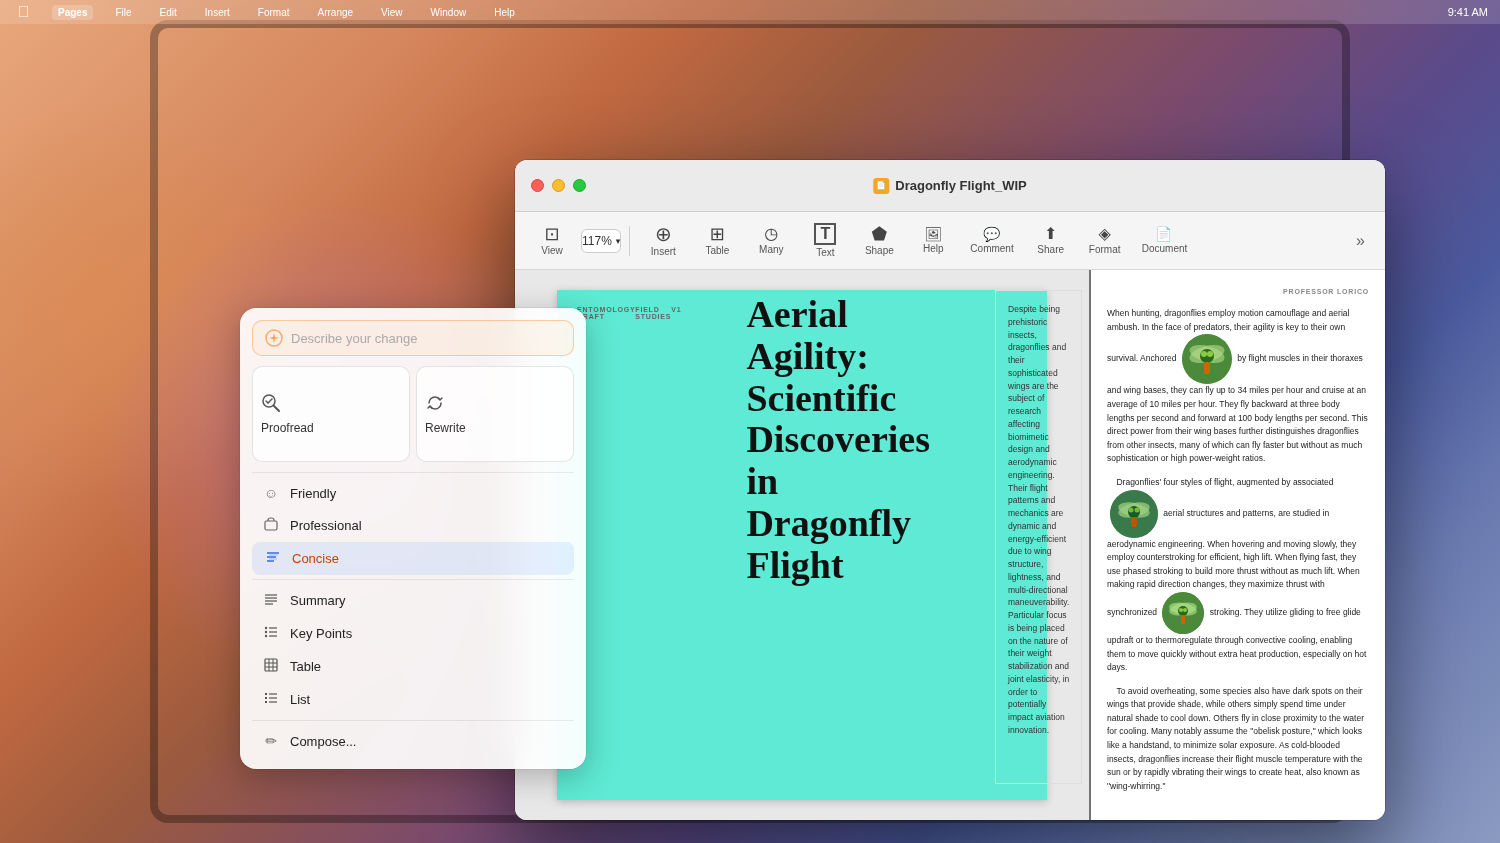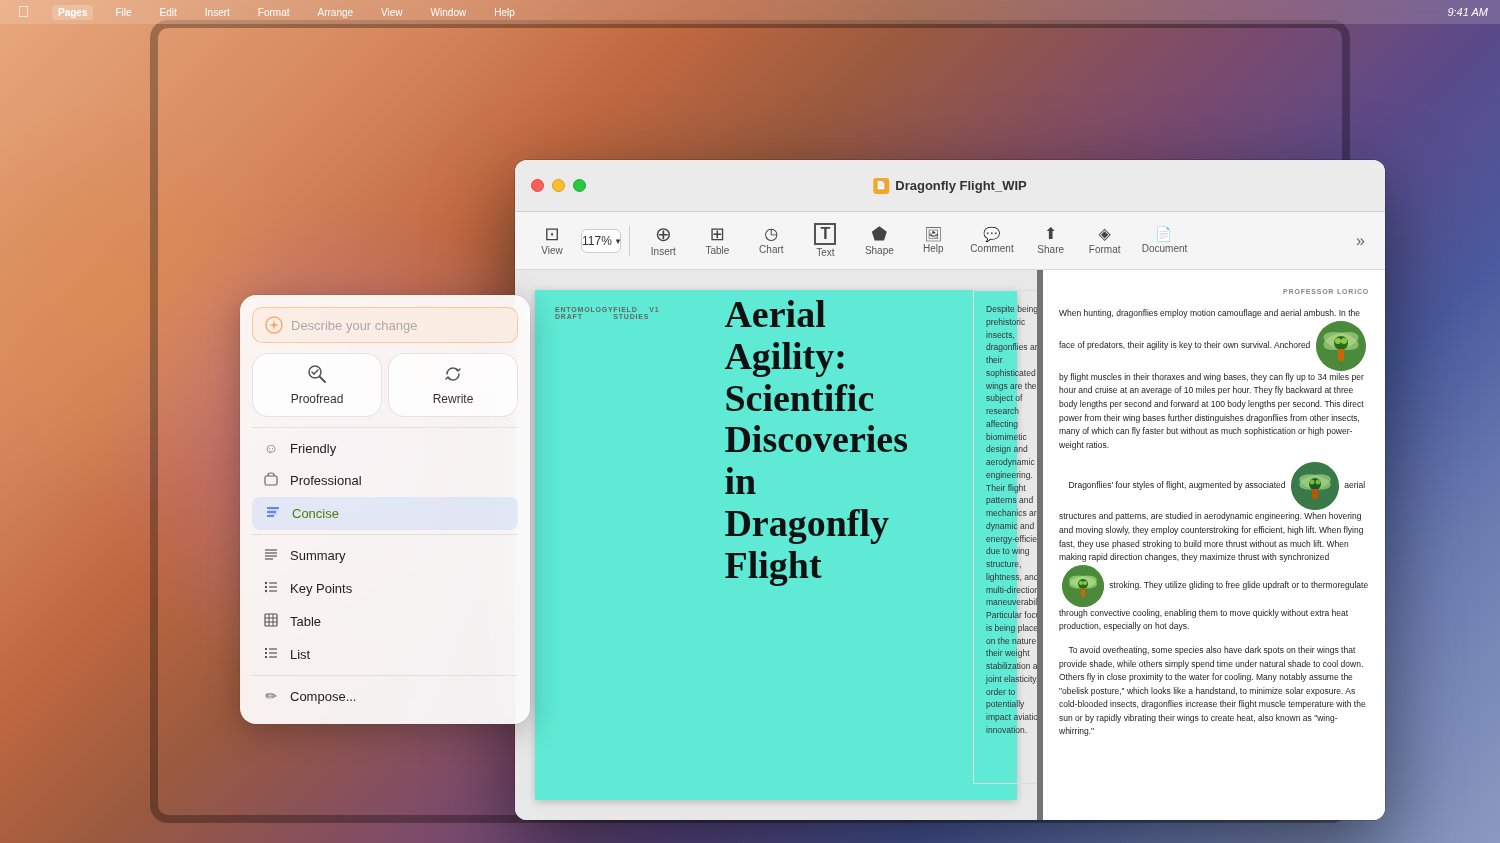--- a/index.html
+++ b/index.html
@@ -48,21 +48,20 @@
 
     .menubar-item.active {
       background: rgba(255,255,255,0.2);
     }
 
     .menubar-right {
       margin-left: auto;
       display: flex;
       gap: 12px;
       align-items: center;
-      font-style: italic;
     }
 
     
     .pages-window {
       position: absolute;
       top: 160px;
       left: 515px;
       width: 870px;
       height: 660px;
       background: #f5f5f5;
@@ -255,23 +254,23 @@
     }
 
     
     .dragonfly-img {
       width: 100%;
       height: 100%;
     }
 
     
     .right-panel {
-      width: 348px;
+      width: 296px;
       background: white;
-      border-left: 6px solid #737373;
+      border-left: 2px solid #737373;
       overflow-y: auto;
       padding: 16px;
       font-size: 8.5px;
       line-height: 1.6;
       color: #222;
     }
 
     .right-panel-header {
       font-size: 7px;
       font-weight: 600;
@@ -284,23 +283,23 @@
 
     .right-panel p {
       margin-bottom: 10px;
       font-size: 8.5px;
       line-height: 1.6;
     }
 
     
     .ai-panel {
       position: absolute;
-      top: 295px;
+      top: 308px;
       left: 240px;
-      width: 290px;
+      width: 346px;
       background: rgba(255, 255, 255, 0.92);
       backdrop-filter: blur(20px);
       border-radius: 16px;
       box-shadow: 0 8px 32px rgba(0,0,0,0.25), 0 0 0 0.5px rgba(0,0,0,0.1);
       padding: 12px;
       z-index: 200;
     }
 
     .ai-search-bar {
       display: flex;
@@ -328,26 +327,25 @@
     .ai-actions {
       display: grid;
       grid-template-columns: 1fr 1fr;
       gap: 6px;
       margin-bottom: 10px;
     }
 
     .ai-action-btn {
       display: flex;
       flex-direction: column;
-      align-items: center;
       gap: 4px;
-      padding: 10px 8px;
+      padding: 26px 8px;
       background: rgba(255,255,255,0.8);
       border: 1px solid rgba(0,0,0,0.1);
-      border-radius: 16px;
+      border-radius: 10px;
       cursor: pointer;
     }
 
     .ai-action-icon {
       font-size: 16px;
     }
 
     .ai-action-label {
       font-size: 12px;
       font-weight: 500;
@@ -360,21 +358,21 @@
       gap: 10px;
       padding: 8px 10px;
       border-radius: 8px;
       cursor: pointer;
       font-size: 13px;
       color: #222;
     }
 
     .ai-menu-item.selected {
       background: rgba(100, 160, 255, 0.15);
-      color: #4d7c0f;
+      color: #c2410c;
       padding-left: 12px;
     }
 
     .ai-menu-item .item-icon {
       font-size: 14px;
       color: #666;
       width: 18px;
       text-align: center;
     }
 
@@ -490,21 +488,21 @@
         <span class="toolbar-label">Insert</span>
       </div>
 
       <div class="toolbar-btn">
         <span class="toolbar-icon">⊞</span>
         <span class="toolbar-label">Table</span>
       </div>
 
       <div class="toolbar-btn">
         <span class="toolbar-icon" style="font-size:16px;">◷</span>
-        <span class="toolbar-label">Chart</span>
+        <span class="toolbar-label">Many</span>
       </div>
 
       <div class="toolbar-btn">
         <span class="toolbar-icon" style="font-size:16px; font-weight:700; border: 2px solid #555; padding:1px 4px;">T</span>
         <span class="toolbar-label">Text</span>
       </div>
 
       <div class="toolbar-btn">
         <span class="toolbar-icon">⬟</span>
         <span class="toolbar-label">Shape</span>

